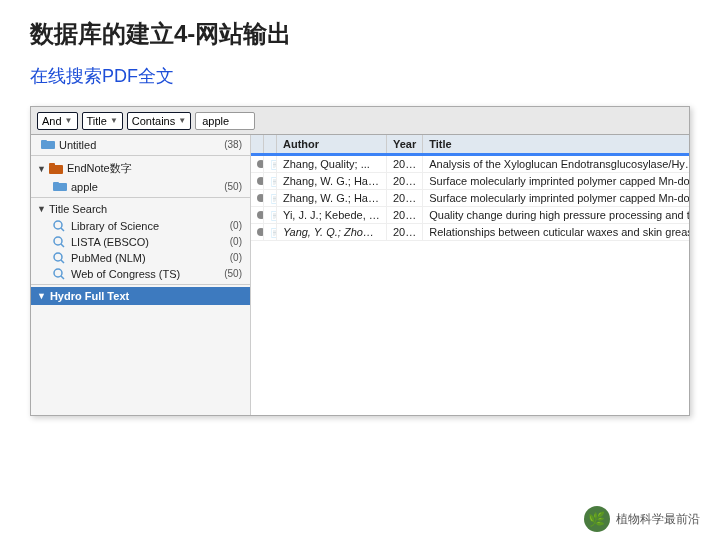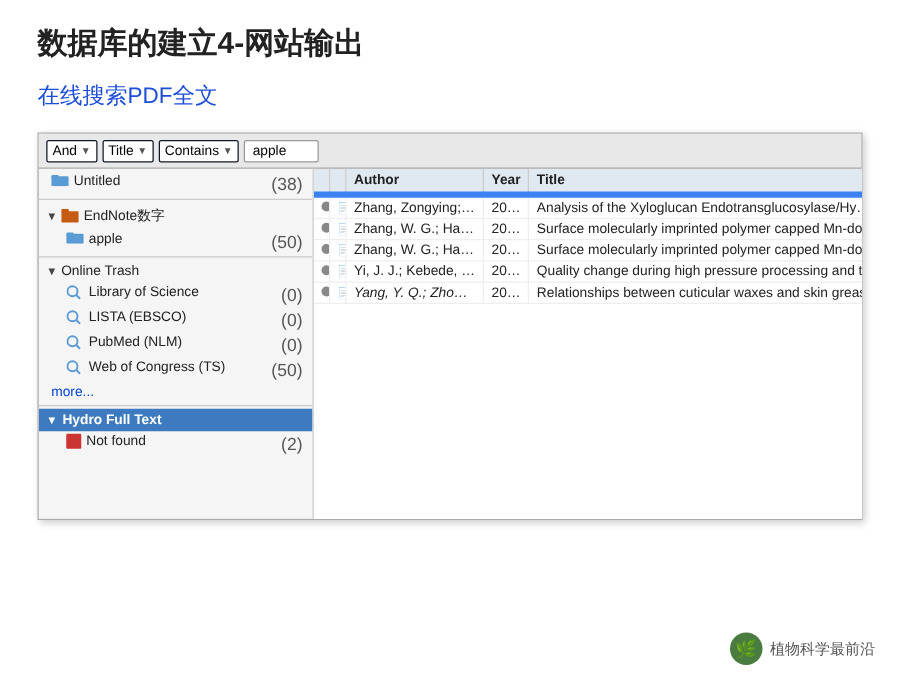--- a/index.html
+++ b/index.html
@@ -112,21 +112,21 @@
       width: 14px;
       height: 10px;
       margin-right: 4px;
       display: inline-block;
       flex-shrink: 0;
     }
 
     .panel-item .item-count {
       margin-left: auto;
       color: #555;
-      font-size: 14px;
+      font-size: 10px;
     }
 
     .section-divider {
       height: 1px;
       background: #cccccc;
       margin: 2px 0;
     }
 
     .group-header {
       display: flex;
@@ -204,21 +204,21 @@
       font-size: 11px;
     }
 
     .ref-table {
       width: 100%;
       border-collapse: collapse;
     }
 
     .ref-table thead tr {
       background: #e0e8f0;
-      border-bottom: 5px solid #3b82f6;
+      border-bottom: 3px solid #3b82f6;
     }
 
     .ref-table th {
       padding: 3px 6px;
       text-align: left;
       font-weight: bold;
       font-size: 11px;
       color: #222;
       border-right: 1px solid #ccc;
       white-space: nowrap;
@@ -345,21 +345,21 @@
               </svg>
           </span>
           <span>apple</span>
           <span class="item-count">(50)</span>
         </div>
 
         <div class="section-divider"></div>
 
         <div class="group-header">
           <span class="arrow">▼</span>
-          <span>Online Trash</span>
+          <span>Title Search</span>
         </div>
 
         <div class="panel-item sub-item">
           <span class="item-icon">
             <svg width="12" height="12" viewBox="0 0 12 12">
                 <circle cx="5" cy="5" r="4" fill="none" stroke="#5b9bd5" stroke-width="1.5"></circle>
                 <line x1="8" y1="8" x2="11" y2="11" stroke="#5b9bd5" stroke-width="1.5"></line>
               </svg>
           </span>
           <span>Library of Science</span>
@@ -389,32 +389,26 @@
           <span class="item-icon">
             <svg width="12" height="12" viewBox="0 0 12 12">
                 <circle cx="5" cy="5" r="4" fill="none" stroke="#5b9bd5" stroke-width="1.5"></circle>
                 <line x1="8" y1="8" x2="11" y2="11" stroke="#5b9bd5" stroke-width="1.5"></line>
               </svg>
           </span>
           <span>Web of Congress (TS)</span>
           <span class="item-count">(50)</span>
         </div>
 
-        <div class="more-link">more...</div>
 
         <div class="section-divider"></div>
 
         <div class="find-full-text-header">
           <span class="arrow">▼</span>
           <span>Hydro Full Text</span>
-        </div>
-        <div class="panel-item sub-item">
-          <span class="not-found-icon"></span>
-          <span>Not found</span>
-          <span class="item-count">(2)</span>
         </div>
       </div>
 
       <div class="right-panel">
         <table class="ref-table">
           <colgroup>
             <col class="col-status">
             <col class="col-pdf">
             <col class="col-author">
             <col class="col-year">
@@ -426,21 +420,21 @@
               <th></th>
               <th>Author</th>
               <th>Year</th>
               <th>Title</th>
             </tr>
           </thead>
           <tbody id="ref-tbody">
           <tr>
       <td><span class="status-dot"></span></td>
       <td><span class="pdf-icon-small">📄</span></td>
-      <td style="max-width:110px;overflow:hidden;text-overflow:ellipsis;">Zhang, Zongying; ...</td>
+      <td style="max-width:110px;overflow:hidden;text-overflow:ellipsis;">Zhang, Quality; ...</td>
       <td>2017</td>
       <td style="max-width:280px;overflow:hidden;text-overflow:ellipsis;">Analysis of the Xyloglucan Endotransglucosylase/Hydro</td>
     </tr>
               <tr>
       <td><span class="status-dot"></span></td>
       <td><span class="pdf-icon-small">📄</span></td>
       <td style="max-width:110px;overflow:hidden;text-overflow:ellipsis;">Zhang, W. G.; Han...</td>
       <td>2017</td>
       <td style="max-width:280px;overflow:hidden;text-overflow:ellipsis;">Surface molecularly imprinted polymer capped Mn-do</td>
     </tr>

